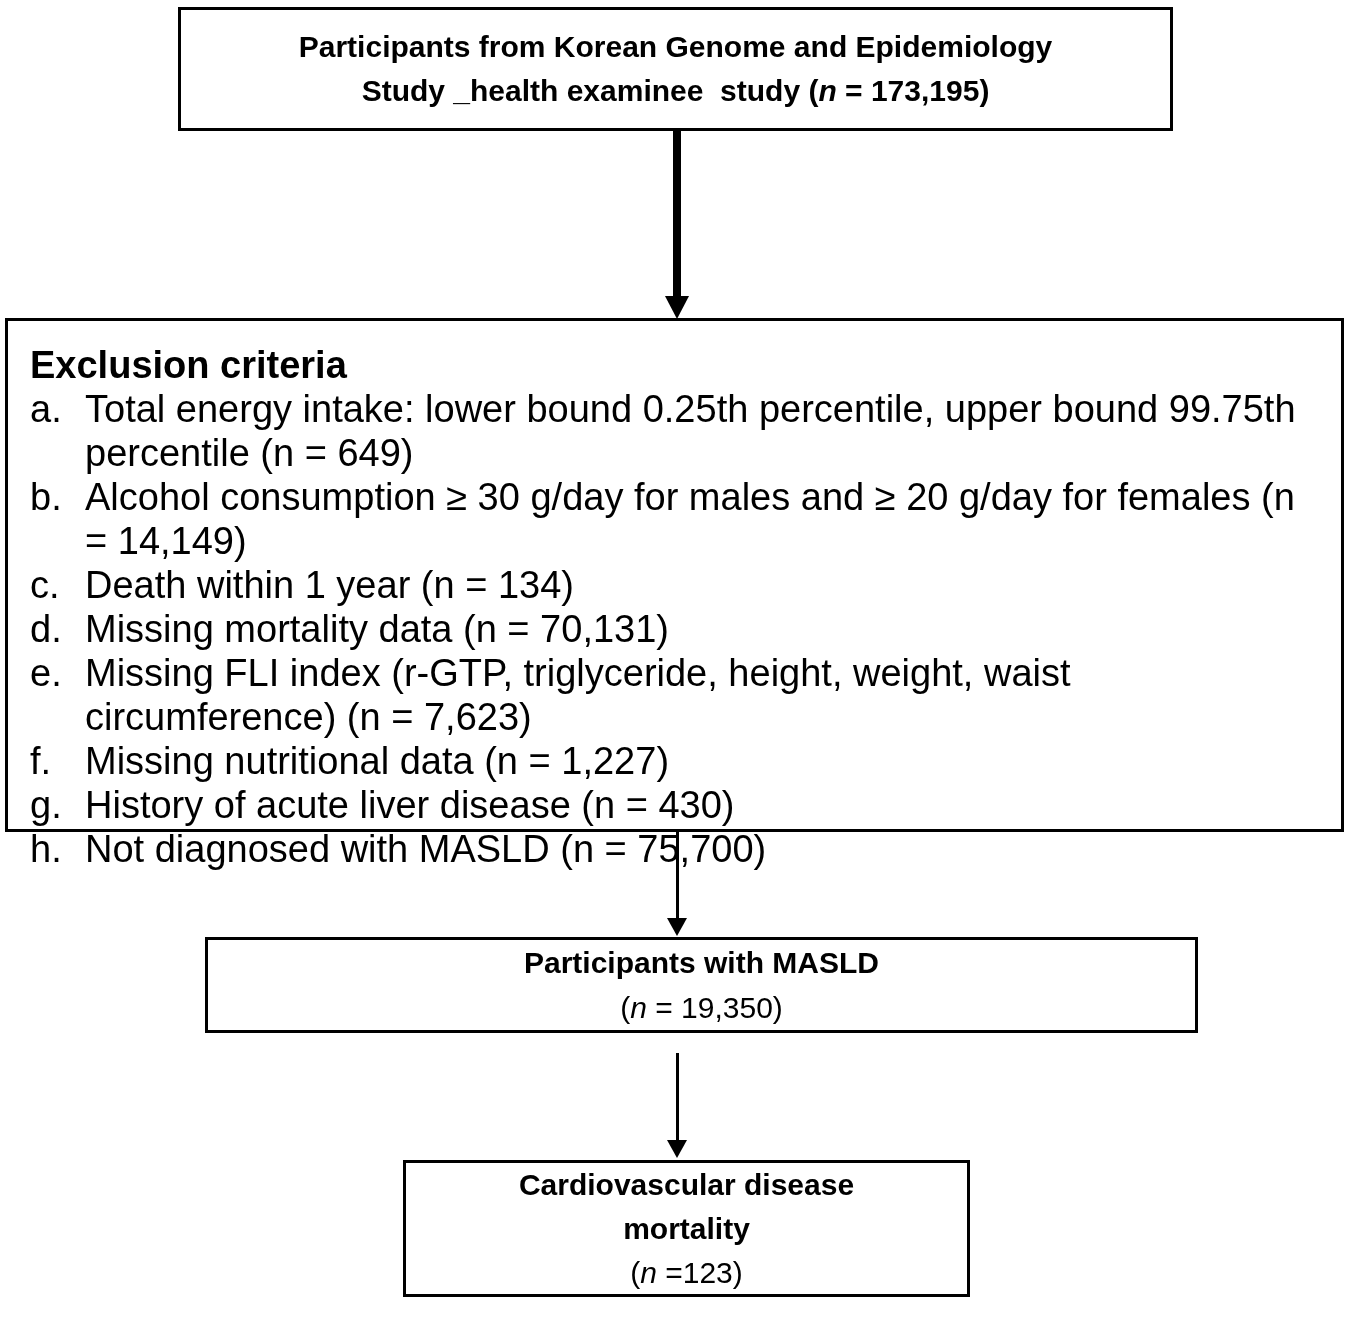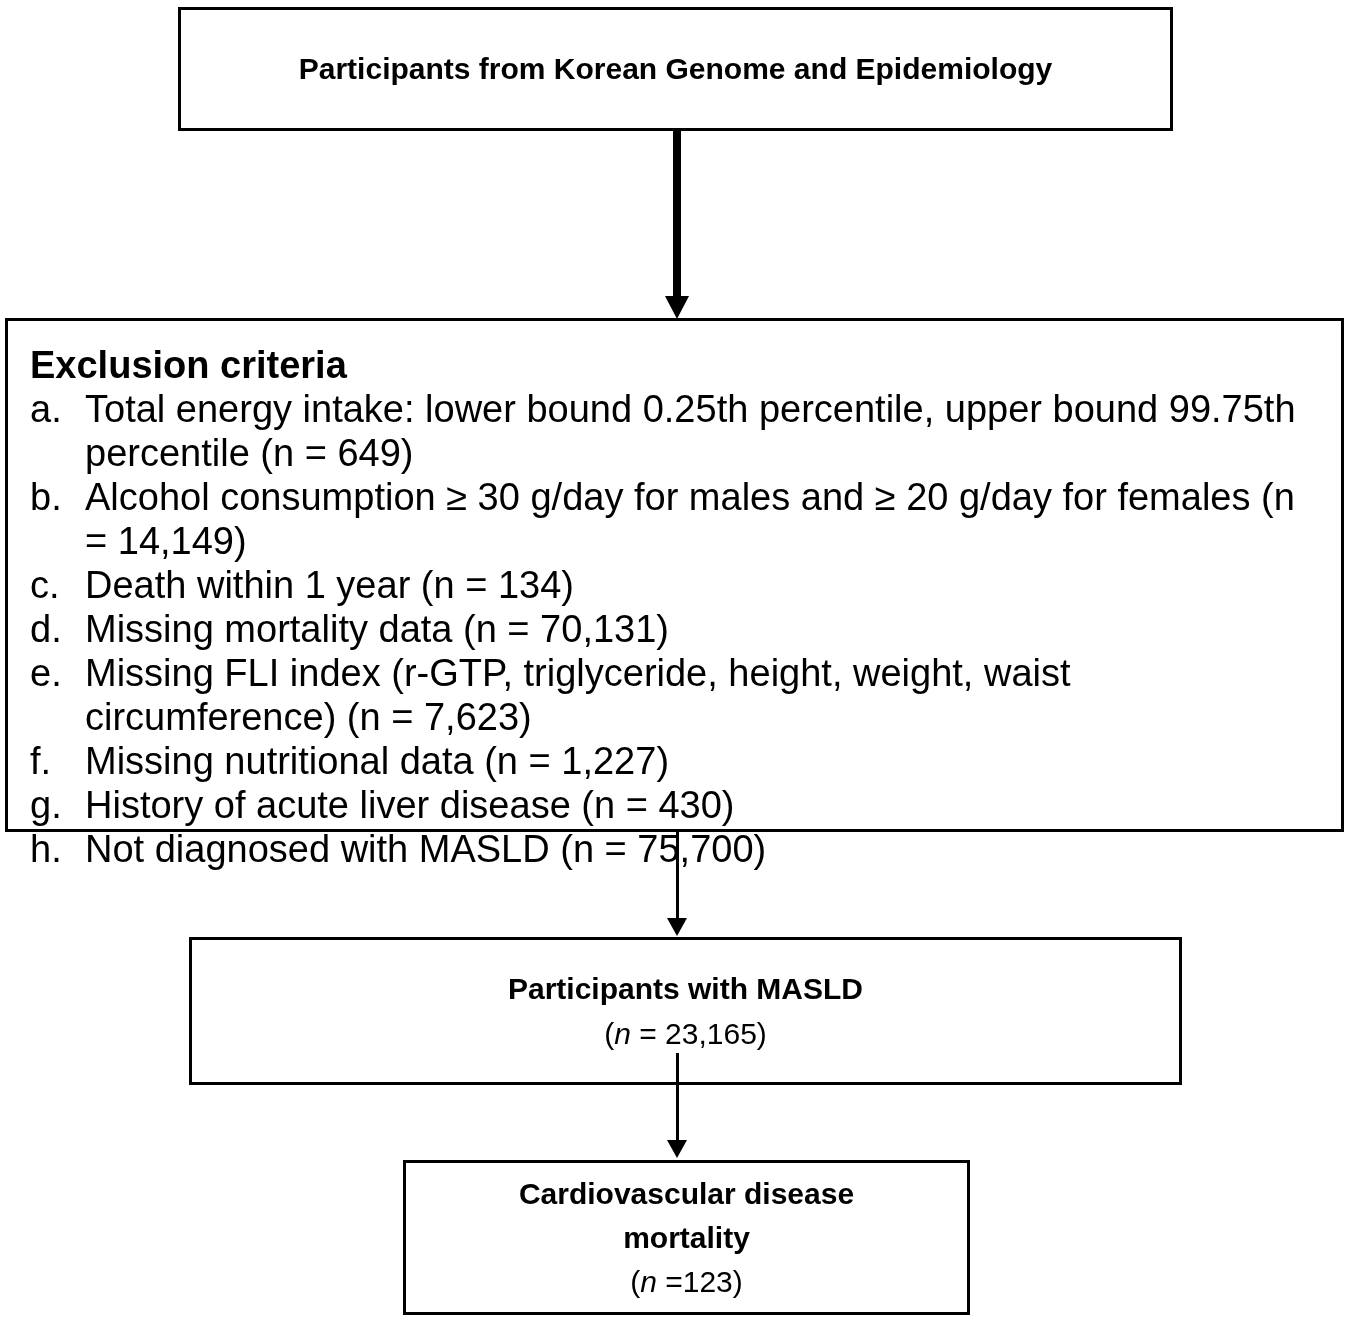--- a/index.html
+++ b/index.html
@@ -42,30 +42,30 @@
     font-size: 38px; line-height: 44px;
     padding: 22px 18px 0 22px;
   }
   .excl-heading { font-weight: bold; }
   .excl-item { display: flex; align-items: flex-start; }
   .excl-label { width: 55px; flex: 0 0 55px; }
   .excl-text { flex: 1 1 auto; }
 
   
   #masld-box {
-    left: 189px; top: 937px;
-    width: 993px; height: 148px;
+    left: 205px; top: 937px;
+    width: 993px; height: 96px;
     font-size: 30px; line-height: 45px;
   }
   #masld-box .box-title { font-weight: bold; }
 
   
   #cvd-box {
     left: 403px; top: 1160px;
-    width: 567px; height: 155px;
+    width: 567px; height: 137px;
     font-size: 30px; line-height: 44px;
   }
   #cvd-box .box-title { font-weight: bold; }
 
   
   .arrow-line { position: absolute; background: #000000; }
   .arrow-head {
     position: absolute;
     width: 0; height: 0;
     border-left: 10px solid transparent;
@@ -82,20 +82,21 @@
   #arrow3-line { left: 676px; top: 1053px; width: 3px; height: 88px; }
   #arrow3-head { left: 667px; top: 1140px; }
 </style>
 </head>
 <body>
 
 <div class="canvas">
 
   <div class="box center-col" id="title-box">
     <div>Participants from Korean Genome and Epidemiology</div>
+    <div class="ws-pre"><span>Study _health examinee  study (</span><span class="n-italic">n</span><span> = 173,195)</span></div>
   </div>
 
   <div class="arrow-line" id="arrow1-line"></div>
   <div class="arrow-head" id="arrow1-head"></div>
 
   <div class="box" id="exclusion-box">
     <div class="excl-heading">Exclusion criteria</div>
 
     <div class="excl-item">
       <span class="excl-label">a.</span>
@@ -129,21 +130,21 @@
       <span class="excl-label">h.</span>
       <span class="excl-text">Not diagnosed with MASLD (n = 75,700)</span>
     </div>
   </div>
 
   <div class="arrow-line" id="arrow2-line"></div>
   <div class="arrow-head" id="arrow2-head"></div>
 
   <div class="box center-col" id="masld-box">
     <div class="box-title">Participants with MASLD</div>
-    <div class="ws-pre"><span>(</span><span class="n-italic">n</span><span> = 23,165)</span></div>
+    <div class="ws-pre"><span>(</span><span class="n-italic">n</span><span> = 19,350)</span></div>
   </div>
 
   <div class="arrow-line" id="arrow3-line"></div>
   <div class="arrow-head" id="arrow3-head"></div>
 
   <div class="box center-col" id="cvd-box">
     <div class="box-title">Cardiovascular disease</div>
     <div class="box-title">mortality</div>
     <div class="ws-pre"><span>(</span><span class="n-italic">n</span><span> =123)</span></div>
   </div>

